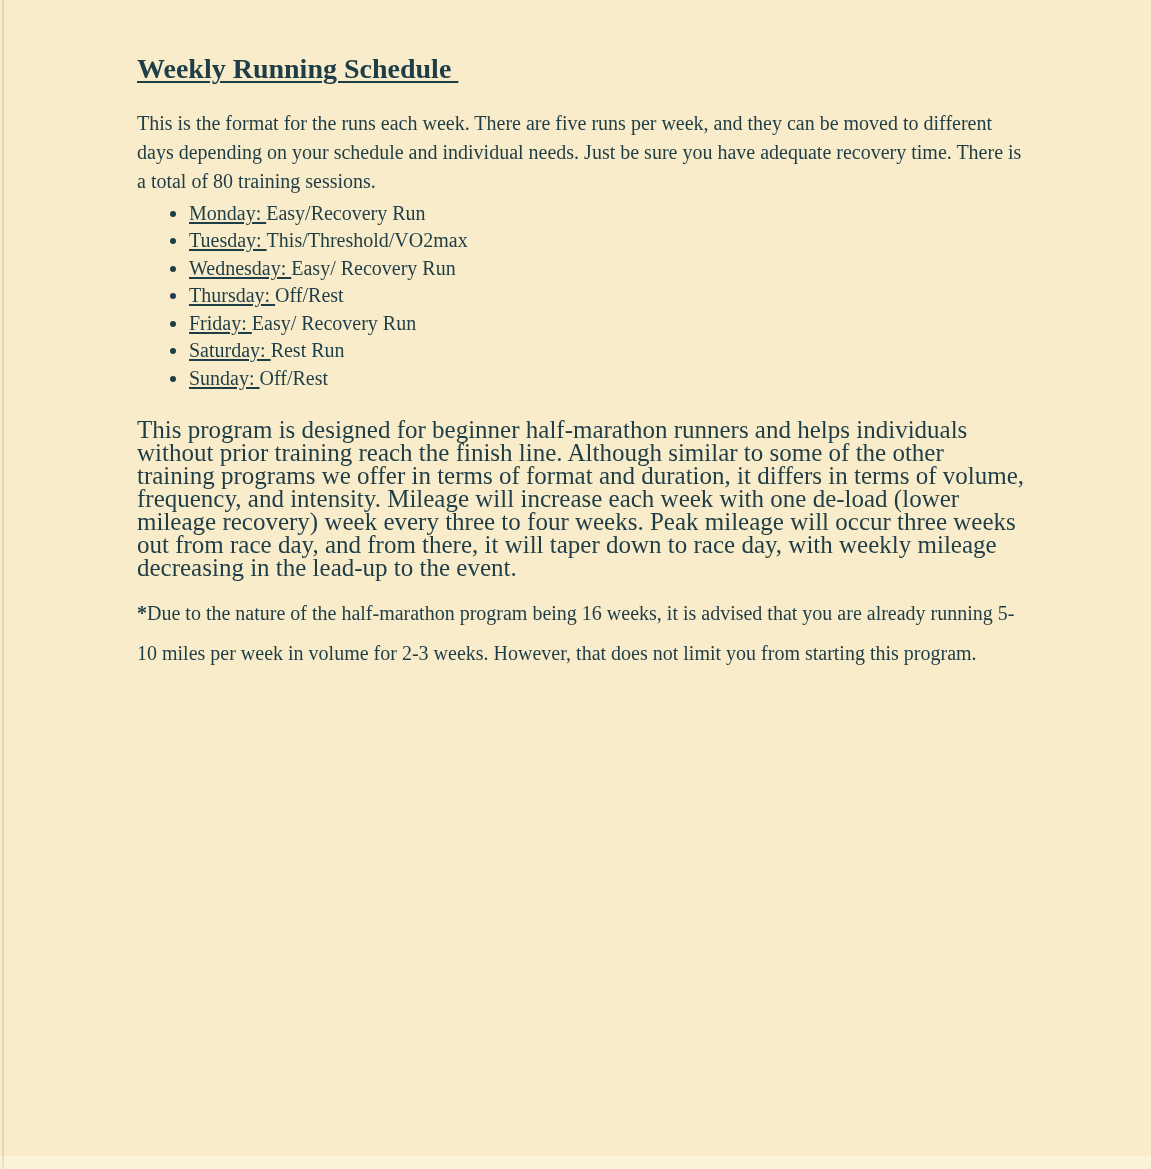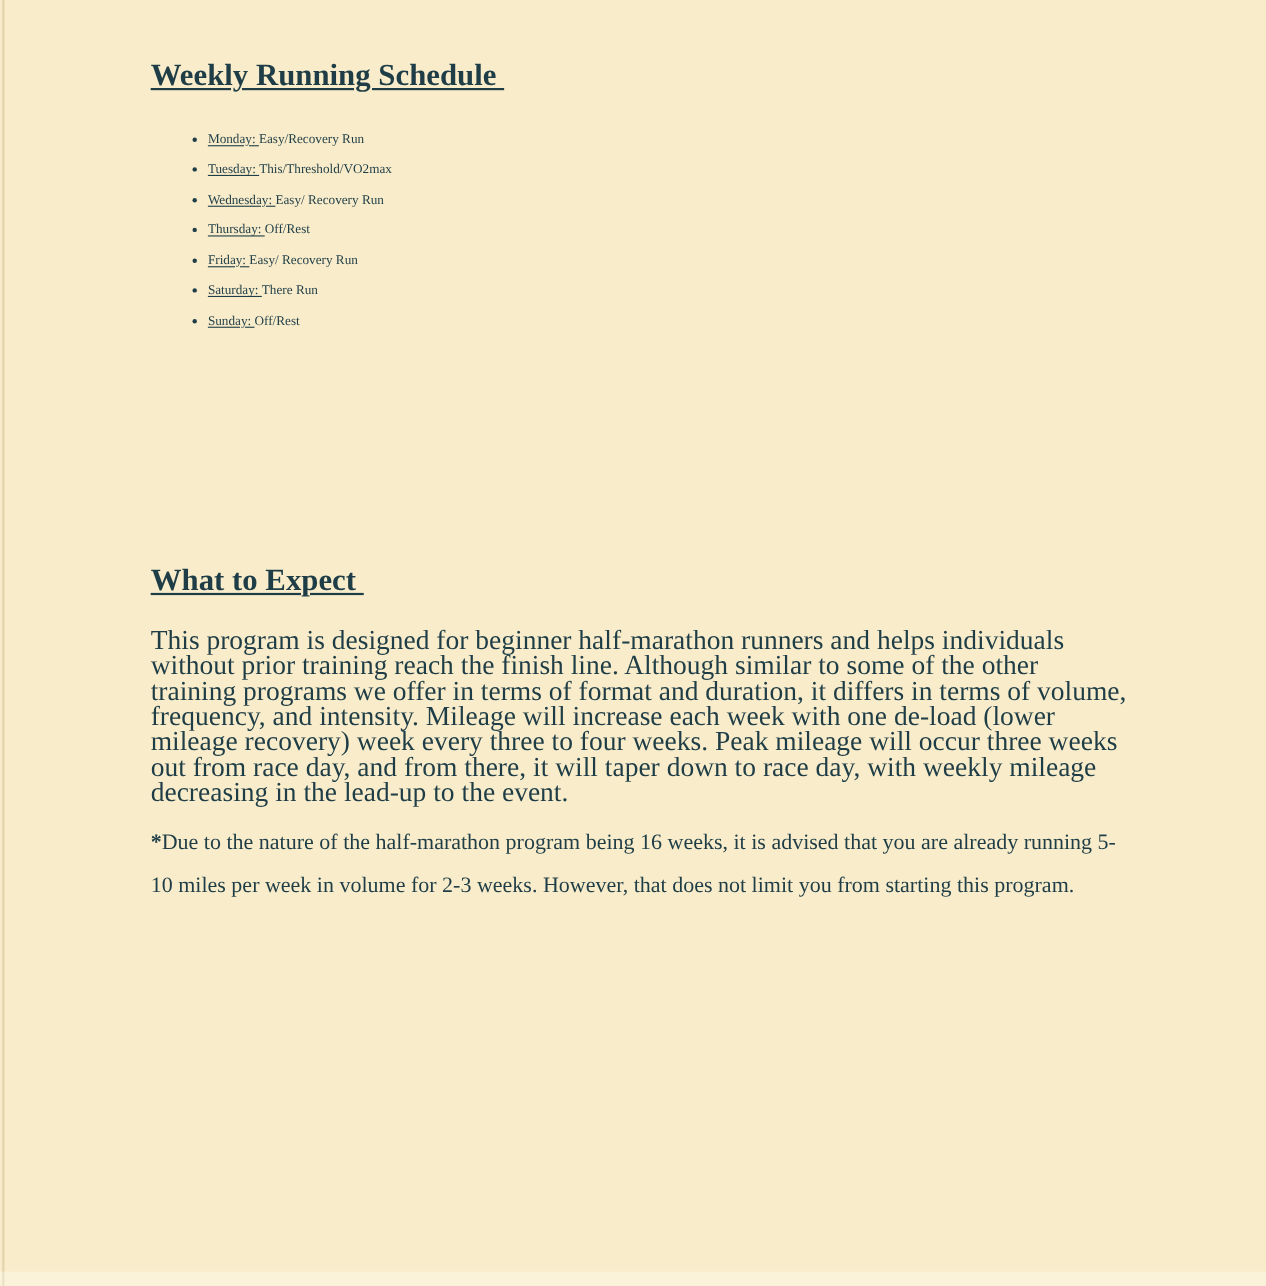--- a/index.html
+++ b/index.html
@@ -49,23 +49,23 @@
   }
   h2 {
     margin-top: 206px;
   }
   .intro {
     font-size: 20px;
     line-height: 29px;
     margin: 23px 0 0 0;
   }
   ul.schedule {
-    margin: 27px 0 0 0;
+    margin: 4px 0 0 0;
     padding-left: 52px;
-    font-size: 12px;
+    font-size: 20px;
     line-height: 27.5px;
     list-style: disc outside;
     font-family: Liberation Serif, serif;
   }
   ul.schedule li {
     padding-left: 0;
   }
   .day-label {
     text-decoration: underline;
     text-underline-offset: 2px;
@@ -87,30 +87,30 @@
 </head>
 <body>
 
 <div class="page-edge-left"></div>
 <div class="page-bottom-strip"></div>
 
 <div class="content">
 
   <h1>Weekly Running Schedule&nbsp;</h1>
 
+  <p class="intro">This is the format for the runs each week. There are five runs per week, and they can be moved to different days depending on your schedule and individual needs. Just be sure you have adequate recovery time. There is a total of 80 training sessions.</p>
 
   <ul class="schedule">
     <li><span class="day-label">Monday:&nbsp;</span><span>Easy/Recovery Run</span></li>
     <li><span class="day-label">Tuesday:&nbsp;</span><span>This/Threshold/VO2max</span></li>
     <li><span class="day-label">Wednesday:&nbsp;</span><span>Easy/ Recovery Run</span></li>
     <li><span class="day-label">Thursday:&nbsp;</span><span>Off/Rest</span></li>
     <li><span class="day-label">Friday:&nbsp;</span><span>Easy/ Recovery Run</span></li>
-    <li><span class="day-label">Saturday:&nbsp;</span><span>There Run</span></li>
+    <li><span class="day-label">Saturday:&nbsp;</span><span>Rest Run</span></li>
     <li><span class="day-label">Sunday:&nbsp;</span><span>Off/Rest</span></li>
   </ul>
 
-  <h2>What to Expect&nbsp;</h2>
 
   <p class="p-expect">This program is designed for beginner half-marathon runners and helps individuals without prior training reach the finish line. Although similar to some of the other training programs we offer in terms of format and duration, it differs in terms of volume, frequency, and intensity. Mileage will increase each week with one de-load (lower mileage recovery) week every three to four weeks. Peak mileage will occur three weeks out from race day, and from there, it will taper down to race day, with weekly mileage decreasing in the lead-up to the event.</p>
 
   <p class="p-note"><span class="note-marker">*</span><span>Due to the nature of the half-marathon program being 16 weeks, it is advised that you are already running 5-10 miles per week in volume for 2-3 weeks. However, that does not limit you from starting this program.</span></p>
 
 </div>
 
 </body></html>

